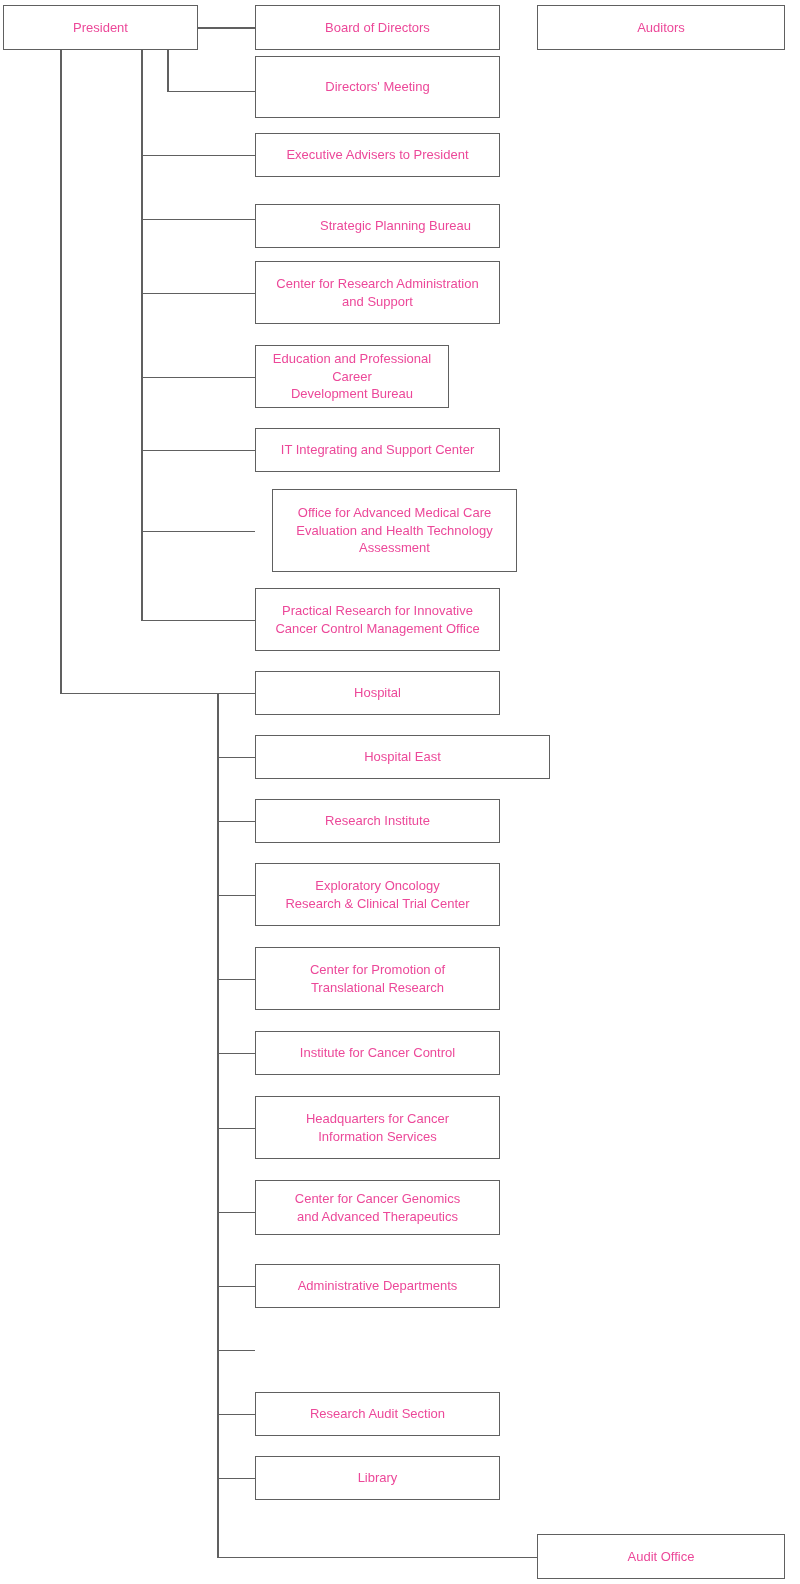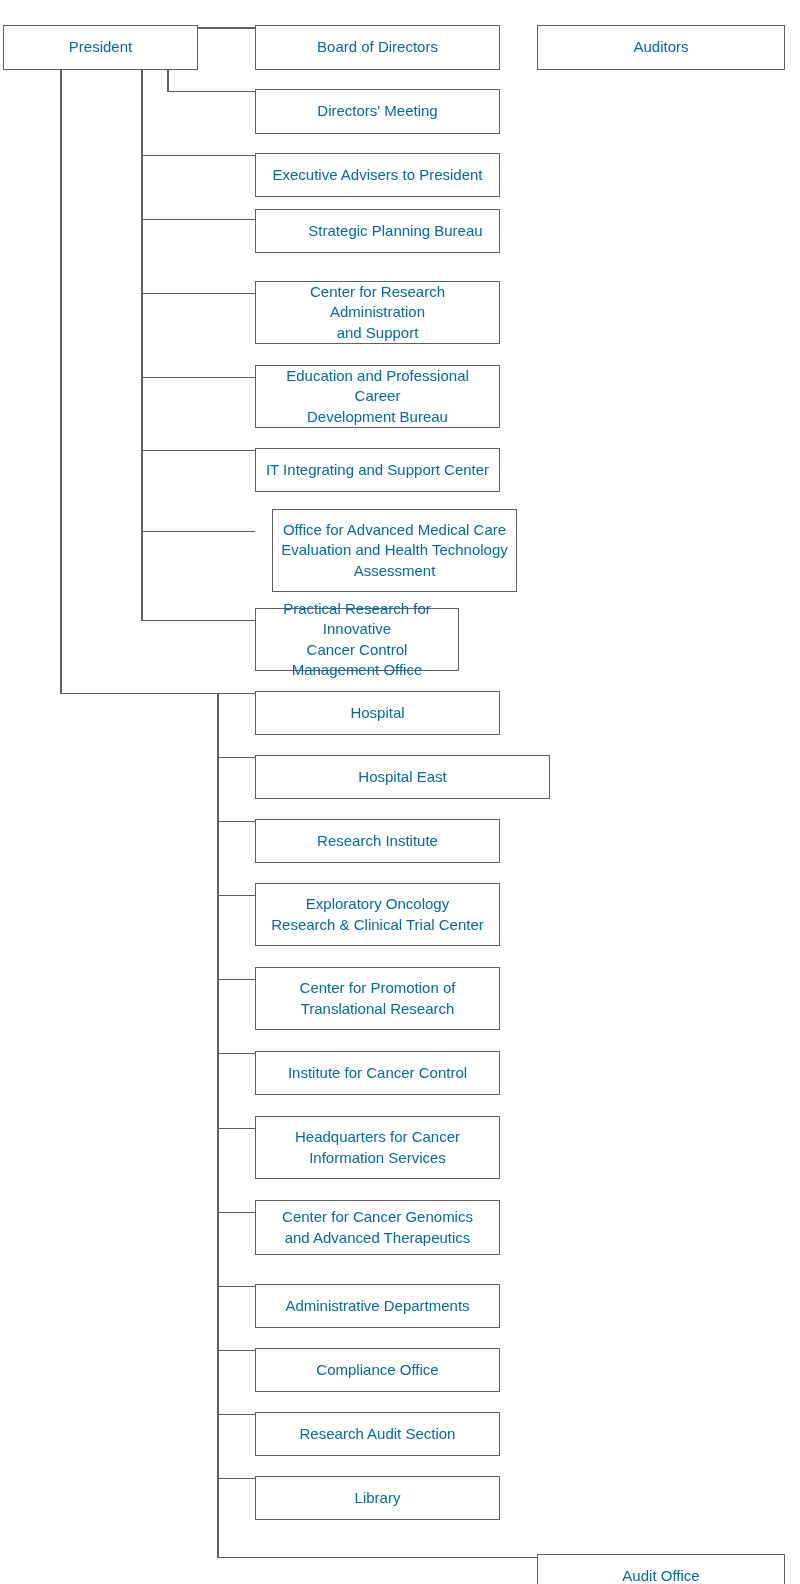--- a/index.html
+++ b/index.html
@@ -19,27 +19,26 @@
   }
   .node-box {
     position: absolute;
     box-sizing: border-box;
     border: 1.5px solid #606060;
     background: #ffffff;
     display: flex;
     align-items: center;
     justify-content: center;
     text-align: center;
-    color: #0369a1;
-    font-size: 15px;
+    color: #ec4899;
+    font-size: 13px;
     line-height: 1.35;
     padding: 2px 8px;
     z-index: 3;
     white-space: pre-line;
-    margin-top: 20px;
   }
   .node-label {
     display: block;
     width: 100%;
     white-space: pre-line;
   }
   .conn {
     position: absolute;
     background: #606060;
     z-index: 1;
@@ -92,53 +91,53 @@
   </div>
 
   <div class="node-box" style="left:537px; top:5px; width:248px; height:45px;text-align:center;">
     <span class="node-label">Auditors</span>
   </div>
 
   <div class="node-box" style="left:255px; top:5px; width:245px; height:45px;">
     <span class="node-label">Board of Directors</span>
   </div>
 
-  <div class="node-box" style="left:255px; top:69px; width:245px; height:45px;">
+  <div class="node-box" style="left:255px; top:56px; width:245px; height:62px;">
     <span class="node-label">Directors' Meeting</span>
   </div>
 
   <div class="node-box" style="left:255px; top:133px; width:245px; height:44px;">
     <span class="node-label">Executive Advisers to President</span>
   </div>
 
-  <div class="node-box" style="left:255px; top:189px; width:245px; height:44px;padding-left:44px;">
+  <div class="node-box" style="left:255px; top:204px; width:245px; height:44px;padding-left:44px;">
     <span class="node-label">Strategic Planning Bureau</span>
   </div>
 
   <div class="node-box" style="left:255px; top:261px; width:245px; height:63px;">
     <span class="node-label">Center for Research Administration
 and Support</span>
   </div>
 
-  <div class="node-box" style="left:255px; top:345px; width:245px; height:63px;">
+  <div class="node-box" style="left:255px; top:345px; width:194px; height:63px;">
     <span class="node-label">Education and Professional Career
 Development Bureau</span>
   </div>
 
   <div class="node-box" style="left:255px; top:428px; width:245px; height:44px;">
     <span class="node-label">IT Integrating and Support Center</span>
   </div>
 
   <div class="node-box" style="left:272px; top:489px; width:245px; height:83px;">
     <span class="node-label">Office for Advanced Medical Care
 Evaluation and Health Technology
 Assessment</span>
   </div>
 
-  <div class="node-box" style="left:255px; top:588px; width:204px; height:63px;">
+  <div class="node-box" style="left:255px; top:588px; width:245px; height:63px;">
     <span class="node-label">Practical Research for Innovative
 Cancer Control Management Office</span>
   </div>
 
   <div class="node-box" style="left:255px; top:671px; width:245px; height:44px;">
     <span class="node-label">Hospital</span>
   </div>
 
   <div class="node-box" style="left:255px; top:735px; width:295px; height:44px;">
     <span class="node-label">Hospital East</span>
@@ -169,23 +168,20 @@
 
   <div class="node-box" style="left:255px; top:1180px; width:245px; height:55px;">
     <span class="node-label">Center for Cancer Genomics
 and Advanced Therapeutics</span>
   </div>
 
   <div class="node-box" style="left:255px; top:1264px; width:245px; height:44px;">
     <span class="node-label">Administrative Departments</span>
   </div>
 
-  <div class="node-box" style="left:255px; top:1328px; width:245px; height:44px;">
-    <span class="node-label">Compliance Office</span>
-  </div>
 
   <div class="node-box" style="left:255px; top:1392px; width:245px; height:44px;">
     <span class="node-label">Research Audit Section</span>
   </div>
 
   <div class="node-box" style="left:255px; top:1456px; width:245px; height:44px;">
     <span class="node-label">Library</span>
   </div>
 
   <div class="node-box" style="left:537px; top:1534px; width:248px; height:45px;">

